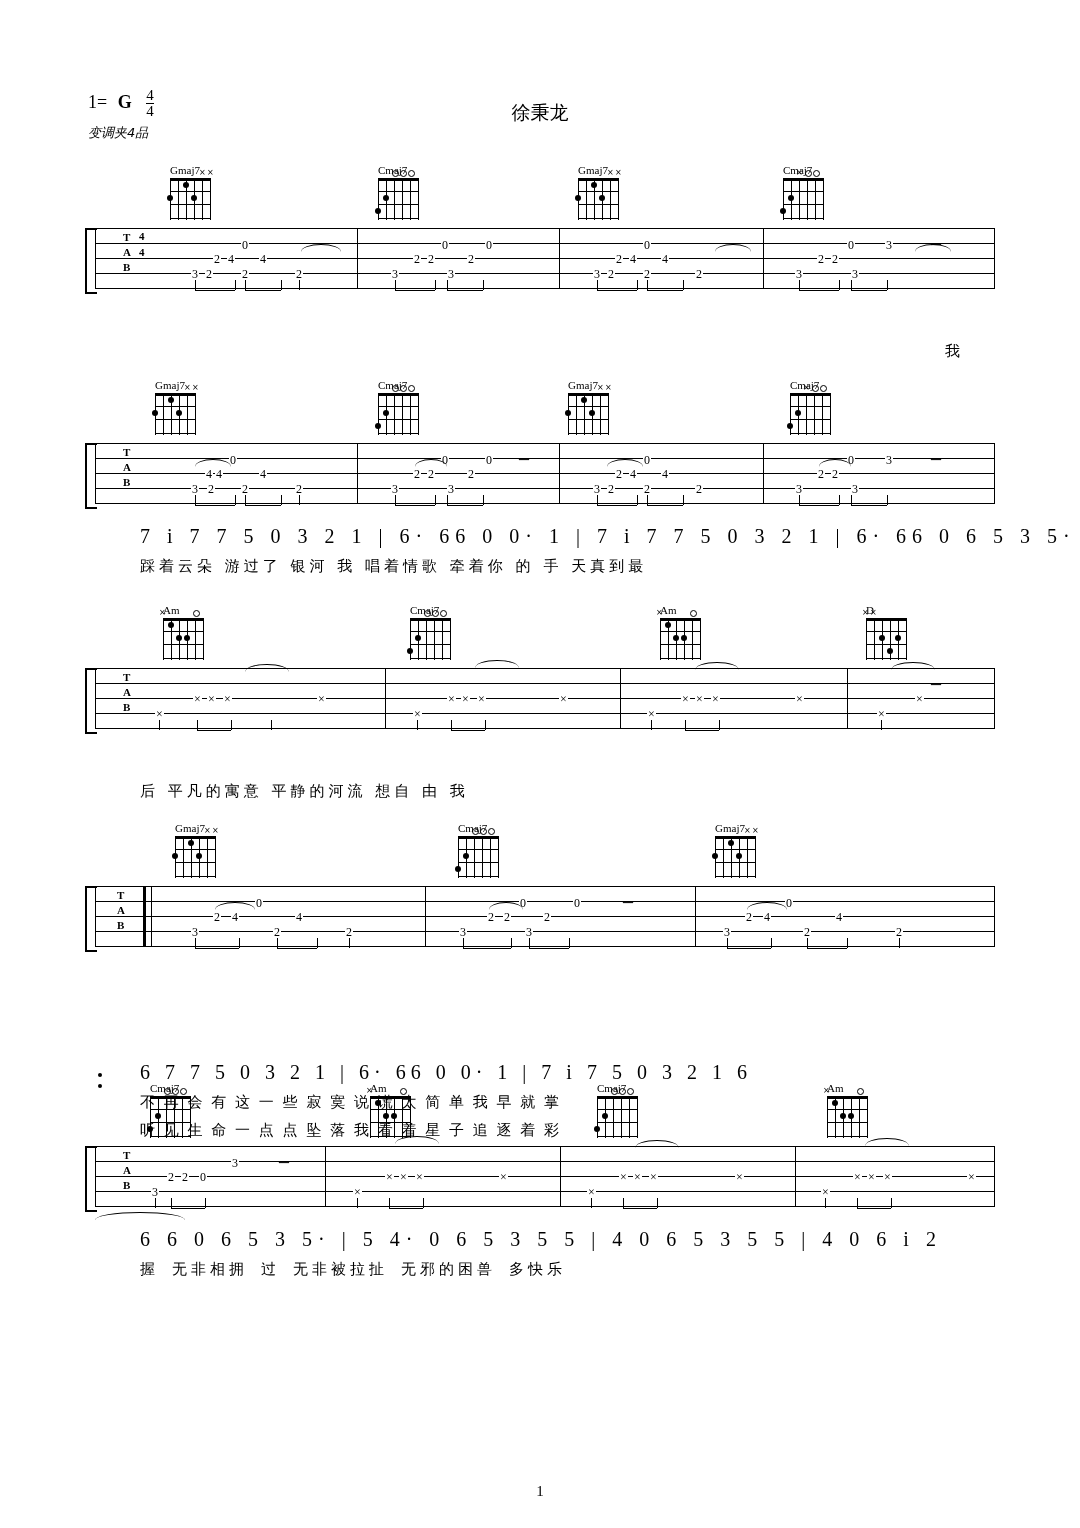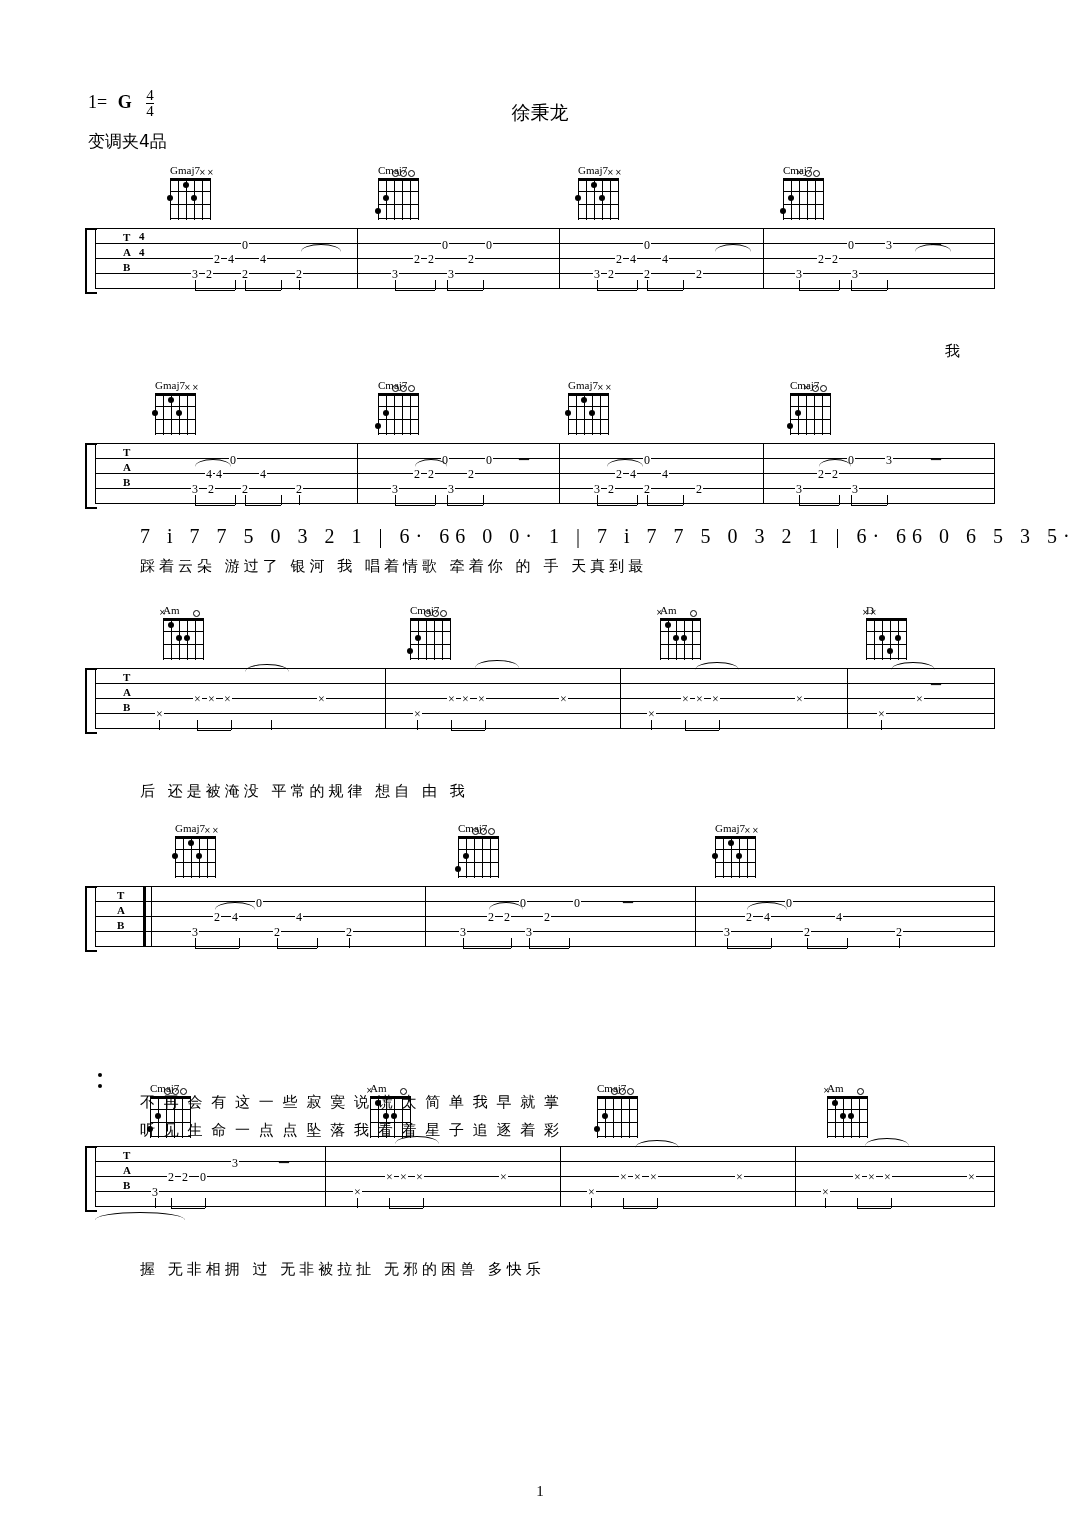--- a/index.html
+++ b/index.html
@@ -8,21 +8,21 @@
 
   
   .title{position:absolute;top:38px;left:0;width:1080px;text-align:center;font-size:34px;font-weight:700;
          font-family:"DejaVu Sans",sans-serif;letter-spacing:1px;}
   .composer{position:absolute;top:100px;left:0;width:1080px;text-align:center;font-size:19px;
             font-family:"DejaVu Sans",sans-serif;}
   .keysig{position:absolute;top:88px;left:88px;font-size:18px;font-family:"Liberation Serif",serif;}
   .keysig .frac{display:inline-block;vertical-align:middle;text-align:center;line-height:1.0;font-size:15px;margin-left:10px;}
   .keysig .frac .num{display:block;}
   .keysig .frac .den{display:block;}
-  .capo{position:absolute;top:130px;left:88px;font-size:17px;font-family:"DejaVu Sans",sans-serif;}
+  .capo{position:absolute;top:124px;left:88px;font-size:13px;font-family:"DejaVu Sans",sans-serif;font-style:italic;}
 
   
   .system{position:absolute;left:0;width:1080px;}
   .staff{position:absolute;left:95px;width:900px;}
   .staff .line{position:absolute;left:0;width:900px;height:1px;background:#000;}
   .brace{position:absolute;left:85px;width:10px;border-left:2px solid #000;border-top:2px solid #000;border-bottom:2px solid #000;}
   .barline{position:absolute;width:1px;background:#000;}
   .barline.thick{width:3px;}
   .tablabel{position:absolute;font-size:11px;font-family:"Liberation Serif",serif;font-weight:700;line-height:11px;}
 
@@ -527,21 +527,21 @@
       <div class="stem" style="left:590px;top:52px;height:10px;"></div>
         <div class="beam" style="left:590px;top:62px;width:34px;"></div>
       <div class="stem" style="left:624px;top:52px;height:10px;"></div>
       <div class="stem" style="left:786px;top:52px;height:10px;"></div>
       <div class="slur" style="left:150px;top:-4px;width:44px;"></div>
       <div class="slur" style="left:380px;top:-8px;width:44px;"></div>
       <div class="slur" style="left:600px;top:-6px;width:44px;"></div>
       <div class="slur" style="left:796px;top:-6px;width:44px;"></div>
     </div>
 
-    <div class="lyric" style="left:140px;top:182px;letter-spacing:4px;">后    还是被淹没    平常的规律    想自 由    我</div>
+    <div class="lyric" style="left:140px;top:182px;letter-spacing:4px;">后    平凡的寓意    平静的河流    想自 由    我</div>
   </div>
 
   <div class="system" style="top:818px;height:250px;">
     <div class="chord" style="left:175px;top:4px;">
       <div class="cname">Gmaj7</div>
       <div class="grid">
         <div class="h nut" style="top:0"></div>
           <div class="h" style="top:13px"></div>
           <div class="h" style="top:26px"></div>
           <div class="h" style="top:40px"></div>
@@ -659,20 +659,21 @@
       <div class="stem" style="left:804px;top:52px;height:10px;"></div>
       <div class="slur" style="left:120px;top:16px;width:40px;"></div>
       <div class="slur" style="left:394px;top:16px;width:34px;"></div>
       <div class="slur" style="left:652px;top:16px;width:40px;"></div>
     </div>
 
     <div class="repeat-dots" style="left:98px;top:255px;">
       <i></i>
         <i></i>
     </div>
+    <div class="jianpu" style="left:140px;top:243px;letter-spacing:5px;">6 7 7 5 0 3 2 1 | 6· 66  0  0· 1 | 7 i 7 5  0 3 2 1 6</div>
     <div class="lyric" style="left:140px;top:275px;letter-spacing:2px;">不 再 会 有  这 一 些  寂 寞        说 谎 太 简 单   我 早 就 掌</div>
     <div class="lyric" style="left:140px;top:303px;letter-spacing:2px;">听 见 生 命  一 点 点  坠 落        我 看 着 星 子   追 逐 着 彩</div>
   </div>
 
   <div class="system" style="top:1078px;height:260px;">
     <div class="chord" style="left:150px;top:4px;">
       <div class="cname">Cmaj7</div>
       <div class="grid">
         <div class="h nut" style="top:0"></div>
           <div class="h" style="top:13px"></div>
@@ -803,17 +804,18 @@
       <div class="stem" style="left:730px;top:52px;height:10px;"></div>
       <div class="stem" style="left:762px;top:52px;height:10px;"></div>
         <div class="beam" style="left:762px;top:62px;width:34px;"></div>
       <div class="stem" style="left:796px;top:52px;height:10px;"></div>
       <div class="slur" style="left:300px;top:-10px;width:44px;"></div>
       <div class="slur" style="left:540px;top:-6px;width:44px;"></div>
       <div class="slur" style="left:770px;top:-8px;width:44px;"></div>
       <div class="slur" style="left:0px;top:66px;width:90px;"></div>
     </div>
 
-    <div class="lyric" style="left:140px;top:182px;letter-spacing:4px;">握    无非相拥 过    无非被拉扯    无邪的困兽    多快乐</div>
+    <div class="jianpu" style="left:140px;top:150px;letter-spacing:6px;">6 6   0 6 5 3 5· | 5 4· 0   6 5 3 5 5 | 4  0  6 5 3 5 5 | 4  0  6 i  2</div>
+    <div class="lyric" style="left:140px;top:182px;letter-spacing:4px;font-family:Liberation Mono, monospace;">握    无非相拥 过    无非被拉扯    无邪的困兽    多快乐</div>
   </div>
 
   <div class="pagenum">1</div>
 </div>
 
 </body></html>

